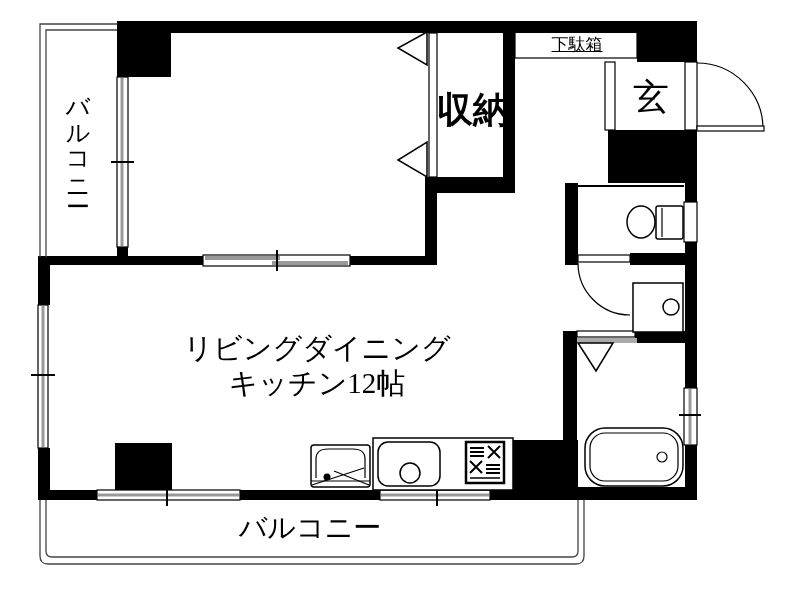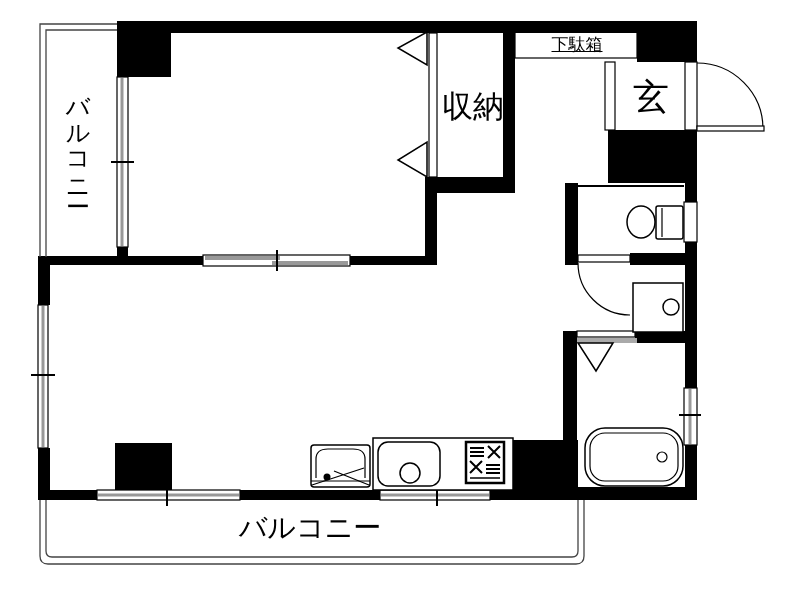--- a/index.html
+++ b/index.html
@@ -150,21 +150,25 @@
       <path class="ln" d="M316,478 L316,459 Q316,449 328,449 L353,449 Q365,449 365,459 L365,478"></path>
       <path class="ln" d="M312,485 L364,468 M369,485 L334,471"></path>
       <circle cx="327" cy="477" r="3.5" fill="#000"></circle>
       <line class="ln" x1="311" y1="481" x2="370" y2="481"></line>
     </g>
   </svg>
 
   <div class="lbl lbl-vert" style="left:62px;top:80px;font-size:24px;letter-spacing:1px;">バルコニー</div>
 
 
-  <div class="lbl" style="left:423px;top:86px;width:100px;font-size:31px;">収納</div>
+  <div class="lbl" style="left:423px;top:86px;width:100px;font-size:36px;font-weight:bold;">収納</div>
 
   <div class="lbl" style="left:517px;top:33px;width:120px;font-size:17px;text-decoration:underline;">下駄箱</div>
 
   <div class="lbl" style="left:620px;top:73px;width:62px;font-size:36px;">玄</div>
 
+  <div class="lbl" style="left:167px;top:331px;width:300px;font-size:29px;line-height:35px;">
+    <div>リビングダイニング</div>
+    <div>キッチン12帖</div>
+  </div>
 
   <div class="lbl" style="left:210px;top:509px;width:200px;font-size:28px;">バルコニー</div>
 </div>
 
 </body></html>

